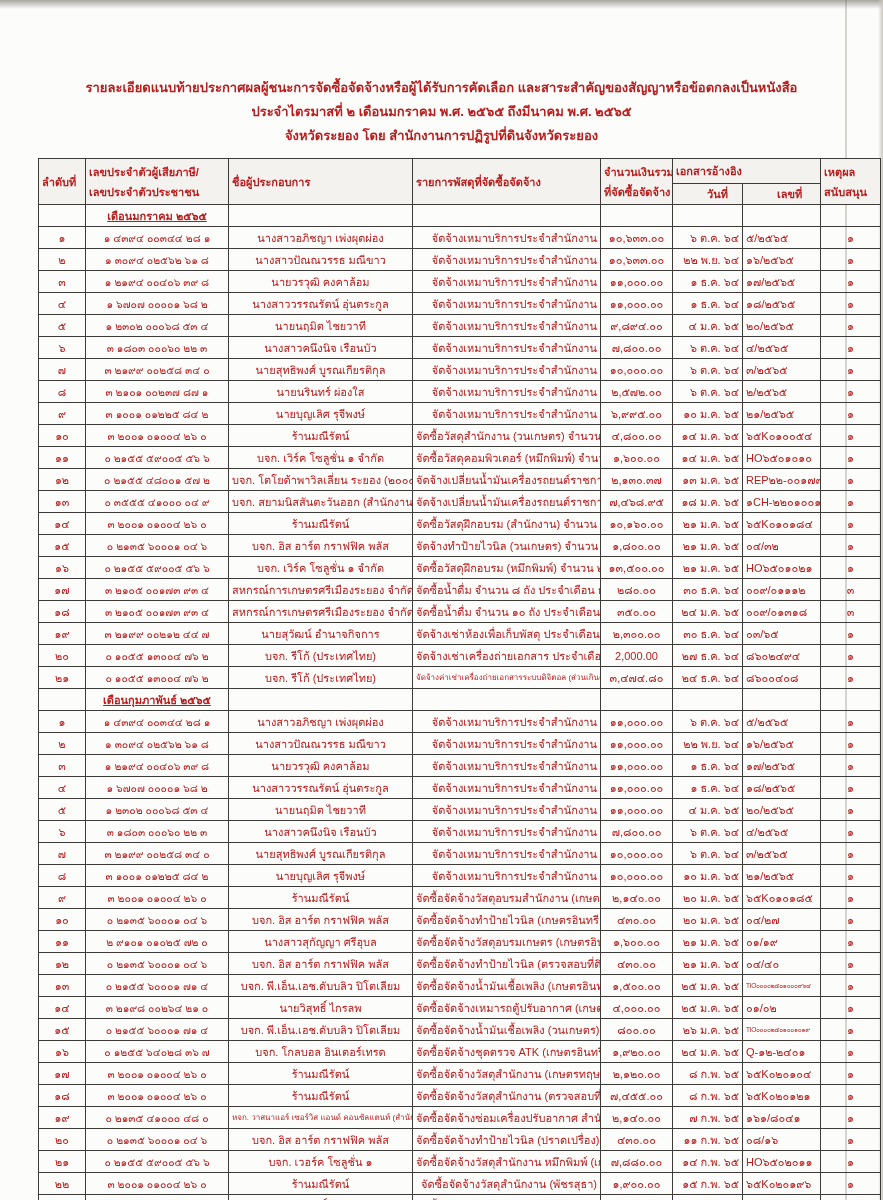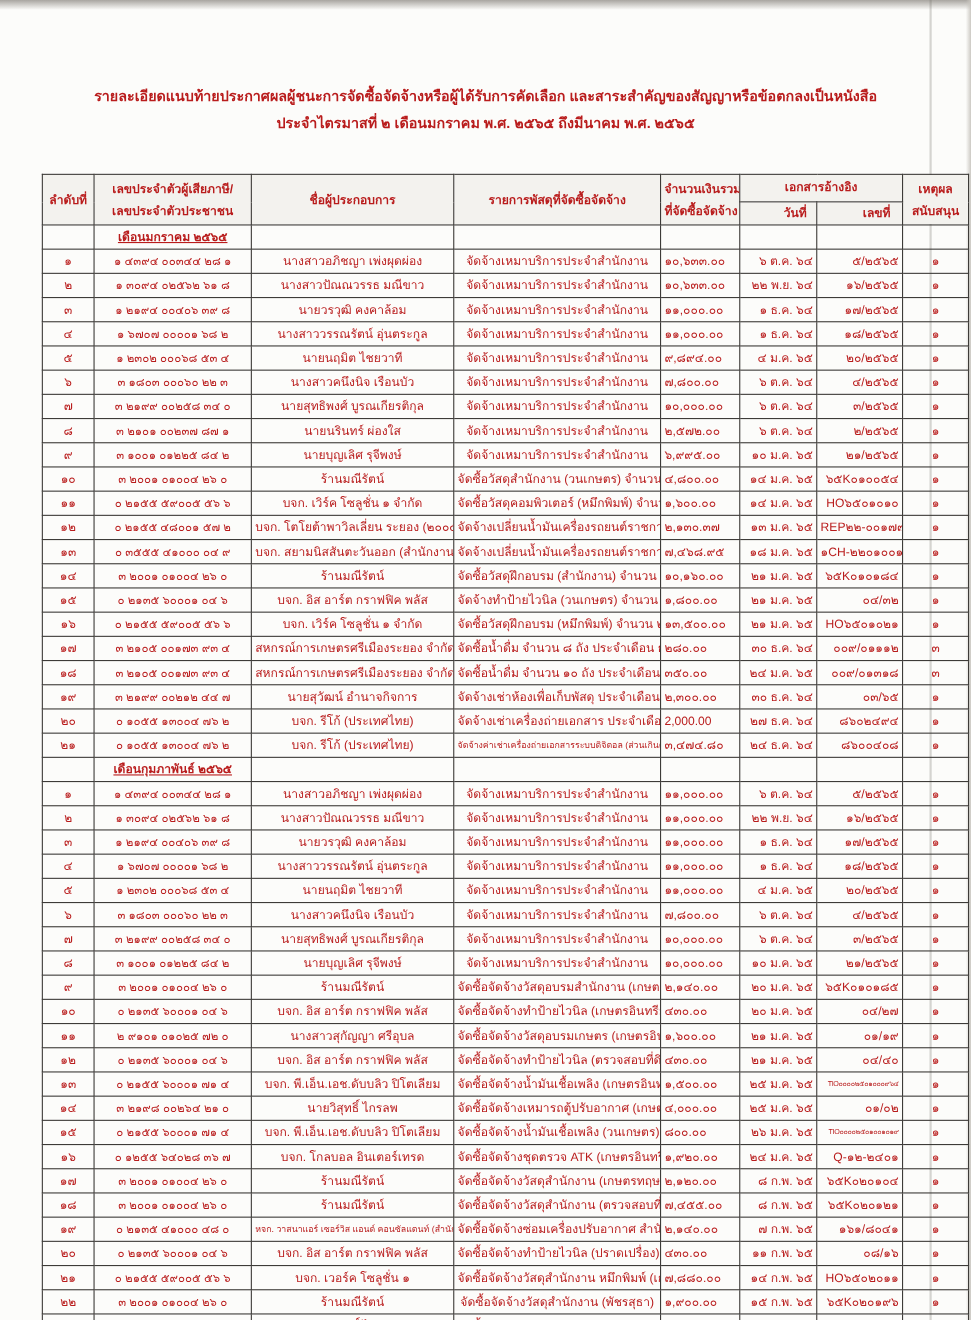--- a/index.html
+++ b/index.html
@@ -17,47 +17,48 @@
   .titles { position:absolute; top:76px; left:0; width:100%;
     text-align:center; font-weight:bold; font-size:13px; line-height:24px; }
   table.doc-table {
     position:absolute; left:38px; top:158px; width:842px;
     border-collapse:collapse; table-layout:fixed; font-size:11px;
   }
   .doc-table th, .doc-table td {
     border:1px solid #3d3b38; padding:0 3px; overflow:hidden;
     white-space:nowrap; height:21px; line-height:20px; vertical-align:middle;
   }
-  thead th { font-weight:bold; text-align:center; background:#f3f2ee;
+  thead th { font-weight:bold; text-align:left; background:#f3f2ee;
     line-height:13px; height:auto; padding:2px 2px; }
   thead tr.h1 th { height:24px; }
   thead tr.h2 th { height:15px;padding-left:34px; }
   .c-no     { text-align:center; }
   .c-id     { text-align:center; font-size:10.5px;margin-top:32px; }
   .c-vendor { text-align:center; }
-  .c-item   { text-align:center; }
-  .c-amount { text-align:left; padding-right:7px; }
+  .c-item   { text-align:right; }
+  .c-amount { text-align:center; padding-right:7px; }
   .c-date   { text-align:right; }
-  .c-ref    { text-align:right; }
+  .c-ref    { text-align:left; }
   .c-reason { text-align:center; }
   .section-label { font-weight:bold; text-decoration:underline; }
   td.small  { font-size:8px; }
   td.xsmall { font-size:6.5px; letter-spacing:-0.3px; }
 </style>
 </head>
 <body>
 
 <div class="page">
   <div class="scan-top"></div>
   <div class="scan-seam"></div>
   <div class="scan-right"></div>
 
   <div class="titles">
     <div>รายละเอียดแนบท้ายประกาศผลผู้ชนะการจัดซื้อจัดจ้างหรือผู้ได้รับการคัดเลือก และสาระสำคัญของสัญญาหรือข้อตกลงเป็นหนังสือ</div>
     <div>ประจำไตรมาสที่ ๒ เดือนมกราคม พ.ศ. ๒๕๖๕ ถึงมีนาคม พ.ศ. ๒๕๖๕</div>
+    <div>จังหวัดระยอง โดย สำนักงานการปฏิรูปที่ดินจังหวัดระยอง</div>
   </div>
 
   <table class="doc-table">
     <colgroup>
       <col style="width:47px">
         <col style="width:143px">
         <col style="width:184px">
       <col style="width:188px">
         <col style="width:72px">
         <col style="width:70px">

